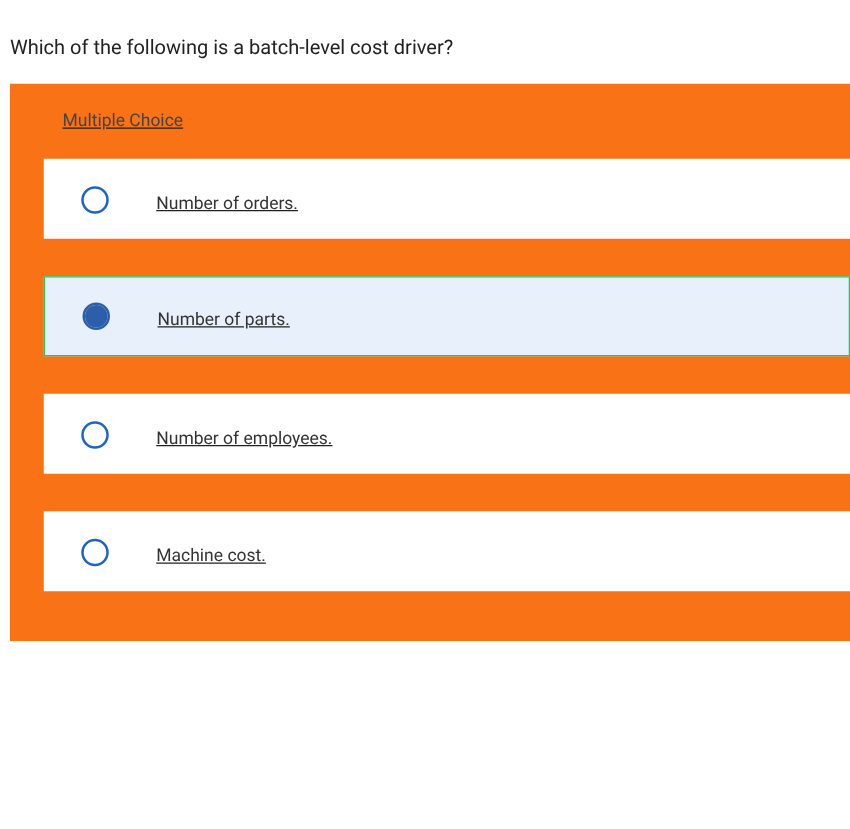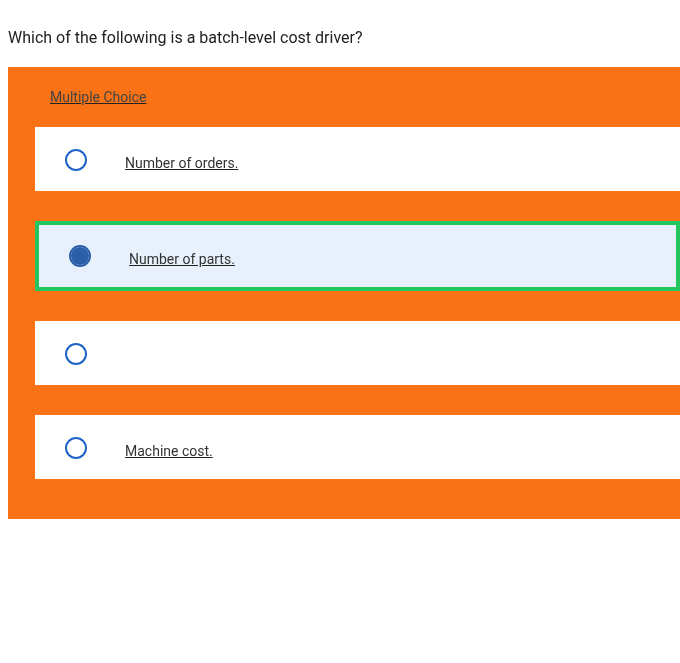--- a/index.html
+++ b/index.html
@@ -34,21 +34,21 @@
   .option {
     background: #ffffff;
     display: flex;
     align-items: flex-end;
     min-height: 64px;
     padding: 20px 18px 20px 30px;
     cursor: pointer;
   }
   .option.selected {
     background: #e7f0fb;
-    border: 4px solid #22c55e;
+    border: 1px solid #22c55e;
   }
   .radio {
     width: 22px;
     height: 22px;
     border: 2px solid #1d64c4;
     border-radius: 50%;
     flex-shrink: 0;
     position: relative;
   }
   .option.selected .radio {
@@ -84,20 +84,21 @@
     </div>
 
     <div class="option selected">
       <span class="radio"></span>
       <span class="option-label">Number of parts.</span>
     </div>
 
 
     <div class="option">
       <span class="radio"></span>
+      <span class="option-label">Number of employees.</span>
     </div>
 
     <div class="option">
       <span class="radio"></span>
       <span class="option-label">Machine cost.</span>
     </div>
 
   </div>
 </div>
 

